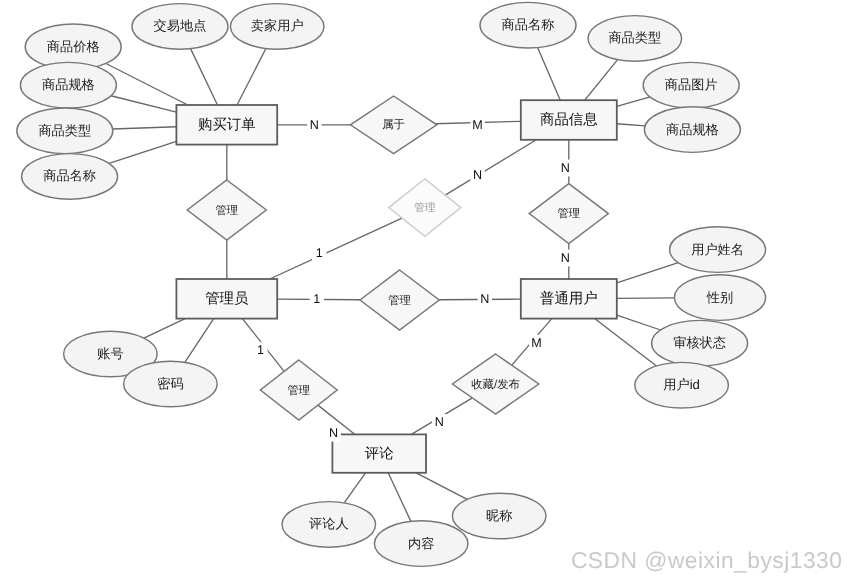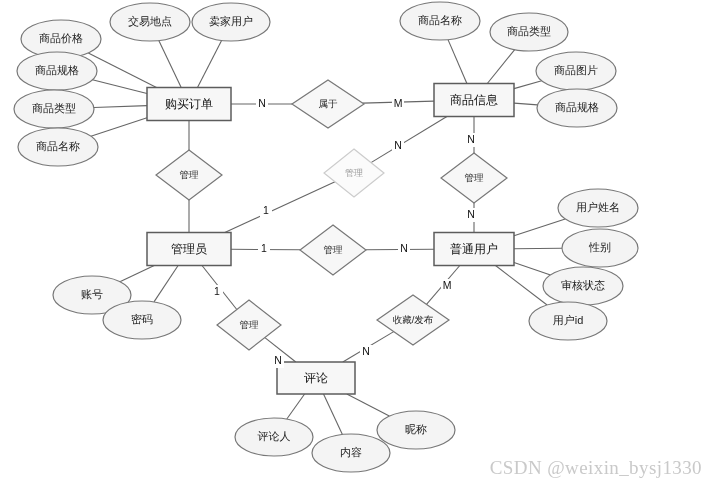--- a/index.html
+++ b/index.html
@@ -76,21 +76,21 @@
     font-family: "Liberation Sans", "DejaVu Sans", sans-serif;
     font-size: 10.5px;
     fill: #111111;
     text-anchor: middle;
     dominant-baseline: middle;
   }
   .watermark {
     position: absolute;
     right: 10px;
     bottom: 8px;
-    font-family: Liberation Serif, serif;
+    font-family: Liberation Sans, sans-serif;
     font-size: 19px;
     color: #c9c9c9;
     letter-spacing: 0.4px;
     user-select: none;
   }
 </style>
 </head>
 <body>
 
 <div id="canvas">

